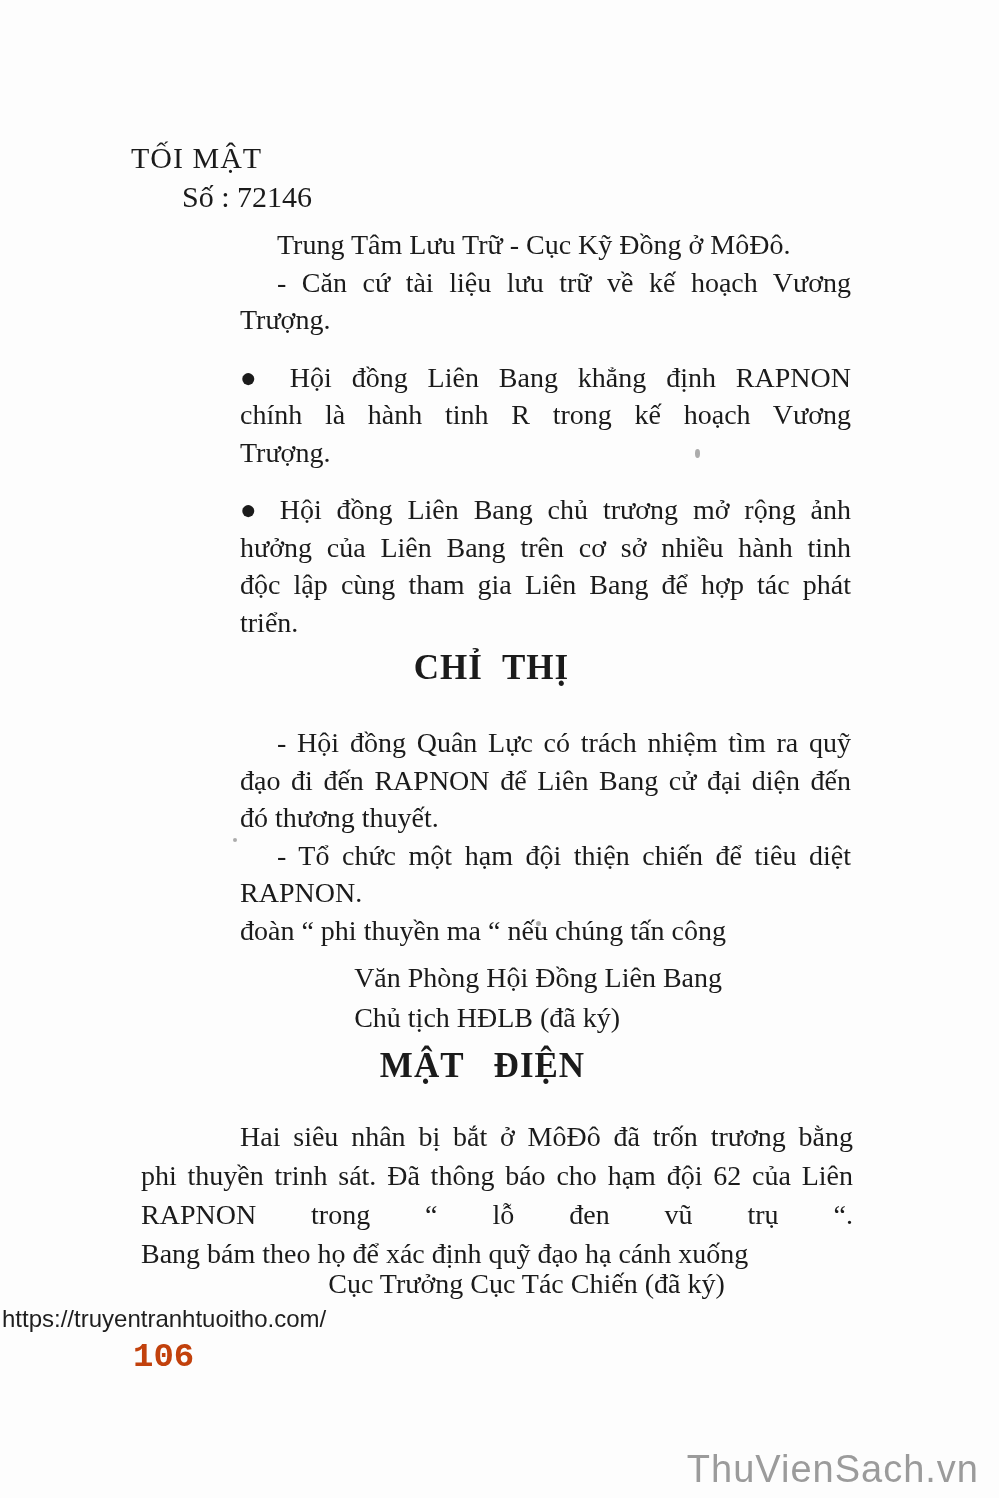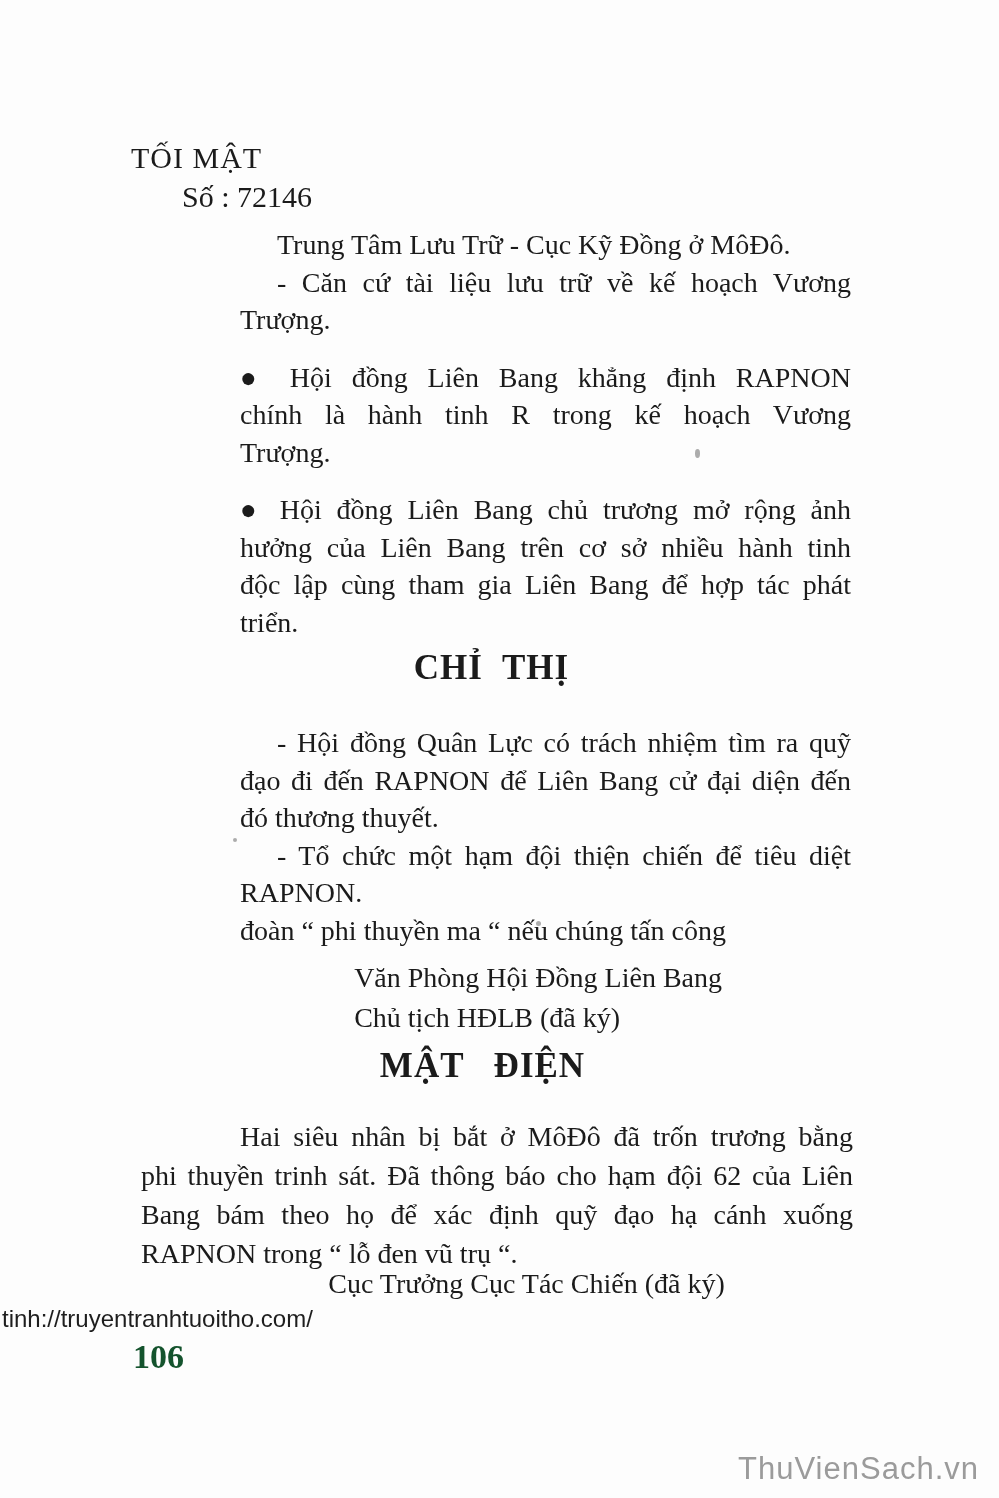--- a/index.html
+++ b/index.html
@@ -62,27 +62,27 @@
     text-align:center; font-size:28px; line-height:36px;
   }
   
   .source-url {
     position:absolute; left:2px; top:1305px;
     font-family:"Liberation Sans","DejaVu Sans",sans-serif;
     font-size:24px; color:#1e1e1e; line-height:28px;
   }
   .page-number {
     position:absolute; left:133px; top:1338px;
-    font-family:Liberation Serif, serif;
-    font-weight:bold; font-size:34px; color:#14532d; line-height:38px;
+    font-family:Liberation Mono, monospace;
+    font-weight:bold; font-size:34px; color:#c2410c; line-height:38px;
   }
   .watermark {
     position:absolute; right:20px; top:1452px;
     font-family:"Liberation Sans","DejaVu Sans",sans-serif;
-    font-size:31px; color:#9b9b9b; letter-spacing:1px; line-height:34px;text-align:center;
+    font-size:38px; color:#9b9b9b; letter-spacing:1px; line-height:34px;text-align:center;
   }
   
   .speck { position:absolute; background:#6a6a6a; border-radius:50%; opacity:.55; }
   .speck.s1 { left:695px; top:449px; width:5px;  height:9px; border-radius:3px/5px; }
   .speck.s2 { left:536px; top:921px; width:5px;  height:5px; }
   .speck.s3 { left:233px; top:838px; width:4px;  height:4px; }
 </style>
 </head>
 <body>
 
@@ -131,27 +131,27 @@
   <div class="signature">
     <div>Văn Phòng Hội Đồng Liên Bang</div>
     <div>Chủ tịch HĐLB (đã ký)</div>
   </div>
 
   <div class="heading" id="mat-dien">MẬT ĐIỆN</div>
 
   <div id="telegram" class="para">
       <div class="tline">Hai siêu nhân bị bắt ở MôĐô đã trốn trương bằng</div>
       <div class="tline">phi thuyền trinh sát. Đã thông báo cho hạm đội 62 của Liên</div>
+      <div class="tline">RAPNON trong “ lỗ đen vũ trụ “.</div>
       <div class="tline">Bang bám theo họ để xác định quỹ đạo hạ cánh xuống</div>
-      <div class="tline">RAPNON trong “ lỗ đen vũ trụ “.</div>
     </div>
 
   <div class="telegram-signer">Cục Trưởng Cục Tác Chiến (đã ký)</div>
 
-  <div class="source-url">tinh://truyentranhtuoitho.com/</div>
+  <div class="source-url">https://truyentranhtuoitho.com/</div>
 
   <div class="page-number">106</div>
 
   <div class="watermark">ThuVienSach.vn</div>
 
   <div class="speck s1"></div>
   <div class="speck s2"></div>
   <div class="speck s3"></div>
 
 </div>

